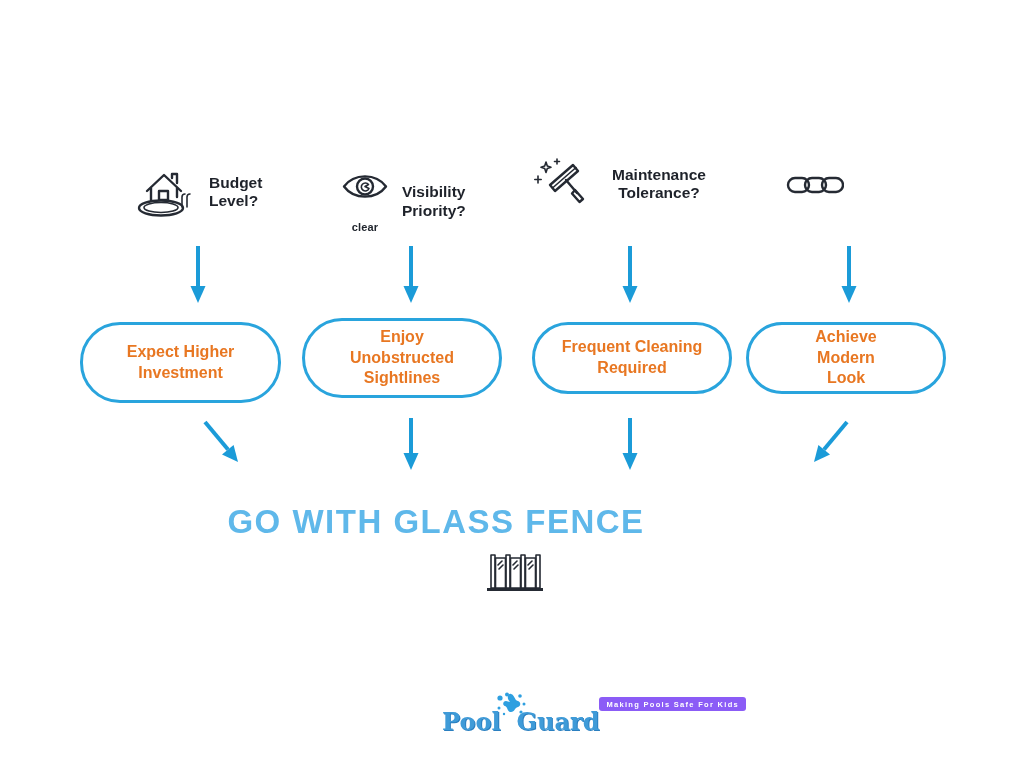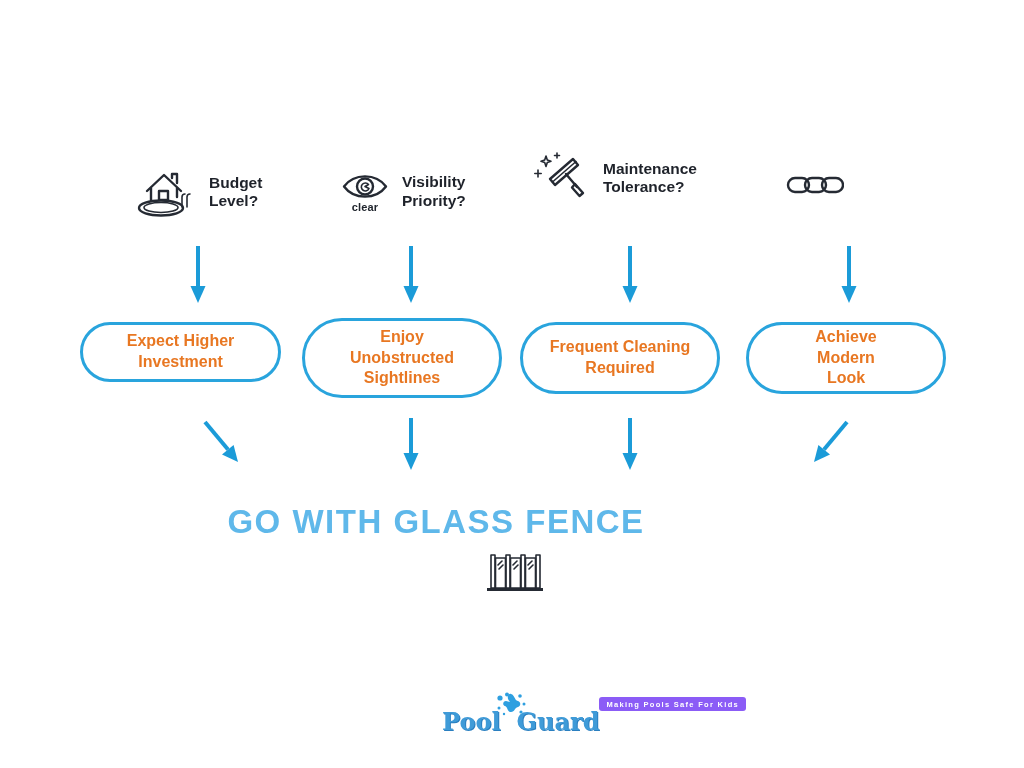--- a/index.html
+++ b/index.html
@@ -2,21 +2,21 @@
 <html><head>
 <meta charset="utf-8">
 <style>
   * { margin:0; padding:0; box-sizing:border-box; }
   html,body { width:1024px; height:768px; }
   body { font-family:"Liberation Sans", sans-serif; background:#ffffff; }
   .canvas { position:relative; width:1024px; height:768px; background:#ffffff; overflow:hidden; }
 
   
   .hdr { position:absolute; display:flex; align-items:center; gap:13px; }
-  .icon-wrap { display:flex; flex-direction:column; align-items:center; }
+  .icon-wrap { display:flex; flex-direction:column; align-items:center;gap:20px; }
   .icon-caption { font-size:11px; font-weight:bold; color:#21262e; margin-top:-2px; letter-spacing:.2px; }
   .hlabel { font-size:15.5px; line-height:1.18; font-weight:bold; color:#1e222a; }
 
   
   .arrow { position:absolute; }
   .arrow svg line { stroke:#1b9bd8; stroke-width:4; }
   .arrow svg polygon { fill:#1b9bd8; }
 
   
   .pill { position:absolute; border:3px solid #29a4dd; border-radius:40px; background:#ffffff;
@@ -65,21 +65,21 @@
       <svg width="48" height="33" viewBox="0 0 48 33">
         <path class="lineart" d="M3 16.5 C13 3 35 3 45 16.5 C35 30 13 30 3 16.5 Z"></path>
         <circle class="lineart" cx="24" cy="16.5" r="8"></circle>
         <path class="lineart-thin" d="M27.5 14.5 a4 4 0 1 0 0.5 4 L24 16.5 Z"></path>
       </svg>
       <span class="icon-caption">clear</span>
     </div>
     <div class="hlabel" style="width:92px;">Visibility Priority?</div>
   </div>
 
-  <div class="hdr" style="left:534px; top:152px;">
+  <div class="hdr" style="left:534px; top:158px;text-align:center;">
     <div class="icon-wrap">
       <svg width="56" height="52" viewBox="0 0 56 52">
         <path class="lineart" d="M16 27 L39 7 L44 13 L21 33 Z"></path>
         <path class="lineart-thin" d="M18.5 30 L42 9.5"></path>
         <path class="lineart" d="M32 22 L43 35"></path>
         <path class="lineart" d="M41 32 L49 41 L45.5 44 L38 35.5 Z"></path>
         <path class="lineart-thin" d="M12 4 L13.3 8 L17 9.3 L13.3 10.6 L12 14.5 L10.7 10.6 L7 9.3 L10.7 8 Z"></path>
         <path class="lineart-thin" d="M4 18 v7 M0.8 21.5 h6.4"></path>
         <path class="lineart-thin" d="M23 1 v5 M20.5 3.5 h5"></path>
       </svg>
@@ -115,27 +115,27 @@
         <polygon points="10,57 2.5,40 17.5,40"></polygon>
       </svg>
   </div>
   <div class="arrow" style="left:839px; top:246px;">
     <svg width="20" height="57" viewBox="0 0 20 57">
         <line x1="10" y1="0" x2="10" y2="41"></line>
         <polygon points="10,57 2.5,40 17.5,40"></polygon>
       </svg>
   </div>
 
-  <div class="pill" style="left:80px; top:322px; width:201px; height:60px; padding:0 20px;">
+  <div class="pill" style="left:80px; top:322px; width:201px; height:81px; padding:0 20px;">
     <span class="pill-text">Expect Higher Investment</span>
   </div>
   <div class="pill" style="left:302px; top:318px; width:200px; height:80px; padding:0 38px;">
     <span class="pill-text">Enjoy Unobstructed Sightlines</span>
   </div>
-  <div class="pill" style="left:520px; top:322px; width:200px; height:72px; padding:14px 20px;">
+  <div class="pill" style="left:532px; top:322px; width:200px; height:72px; padding:14px 20px;">
     <span class="pill-text">Frequent Cleaning Required</span>
   </div>
   <div class="pill" style="left:746px; top:322px; width:200px; height:72px; padding:0 48px;">
     <span class="pill-text">Achieve Modern Look</span>
   </div>
 
   <div class="arrow" style="left:198px; top:418px;">
     <svg width="52" height="52" viewBox="0 0 52 52">
         <line x1="7" y1="4" x2="30" y2="31.5"></line>
         <polygon points="40,44 35.6,26.9 24,36.5"></polygon>

